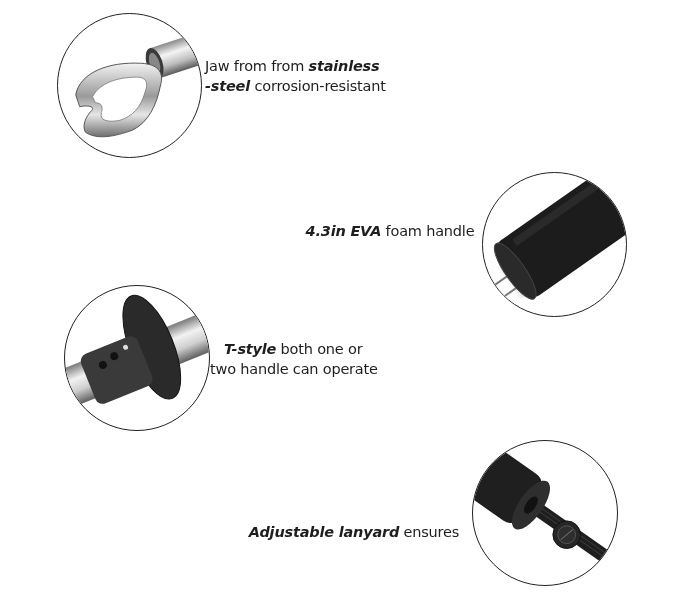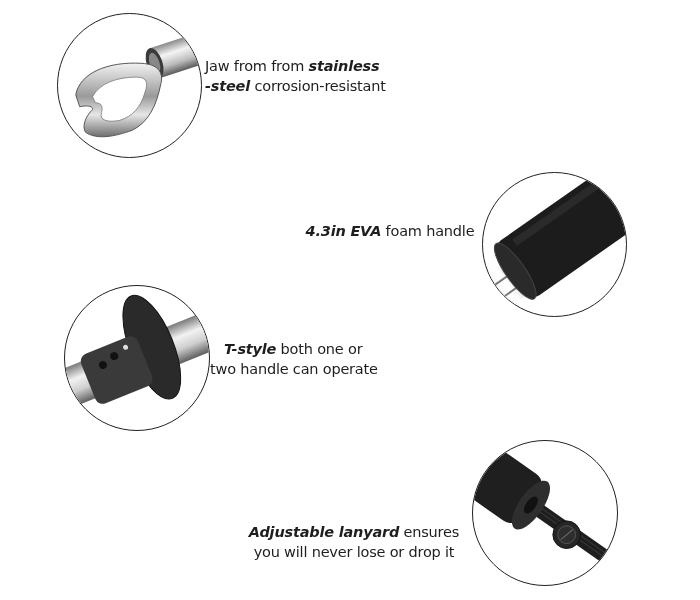--- a/index.html
+++ b/index.html
@@ -113,21 +113,20 @@
   </div>
   <div class="caption" style="left:210px; top:339px;">
     <span class="line" style="padding-left:14px;"><b>T-style</b><span> both one or</span></span>
     <span class="line"><span>two handle can operate</span></span>
   </div>
 </div>
 
 <div class="feature">
   <div class="caption right" style="left:240px; width:228px; top:522px;">
     <span class="line"><b>Adjustable lanyard</b><span> ensures</span></span>
-    <span class="line"><span>you will never lose or drop it</span></span>
   </div>
   <div class="detail-circle" style="left:472px; top:440px; width:146px; height:146px;">
     <svg viewBox="0 0 146 146">
 
       <g transform="rotate(35 90 90)">
         <rect x="60" y="80" width="110" height="14" fill="#1e1e1e"></rect>
         <line x1="60" y1="84" x2="170" y2="84" stroke="#3a3a3a" stroke-width="1"></line>
         <line x1="60" y1="88" x2="170" y2="88" stroke="#3a3a3a" stroke-width="1"></line>
       </g>
 

